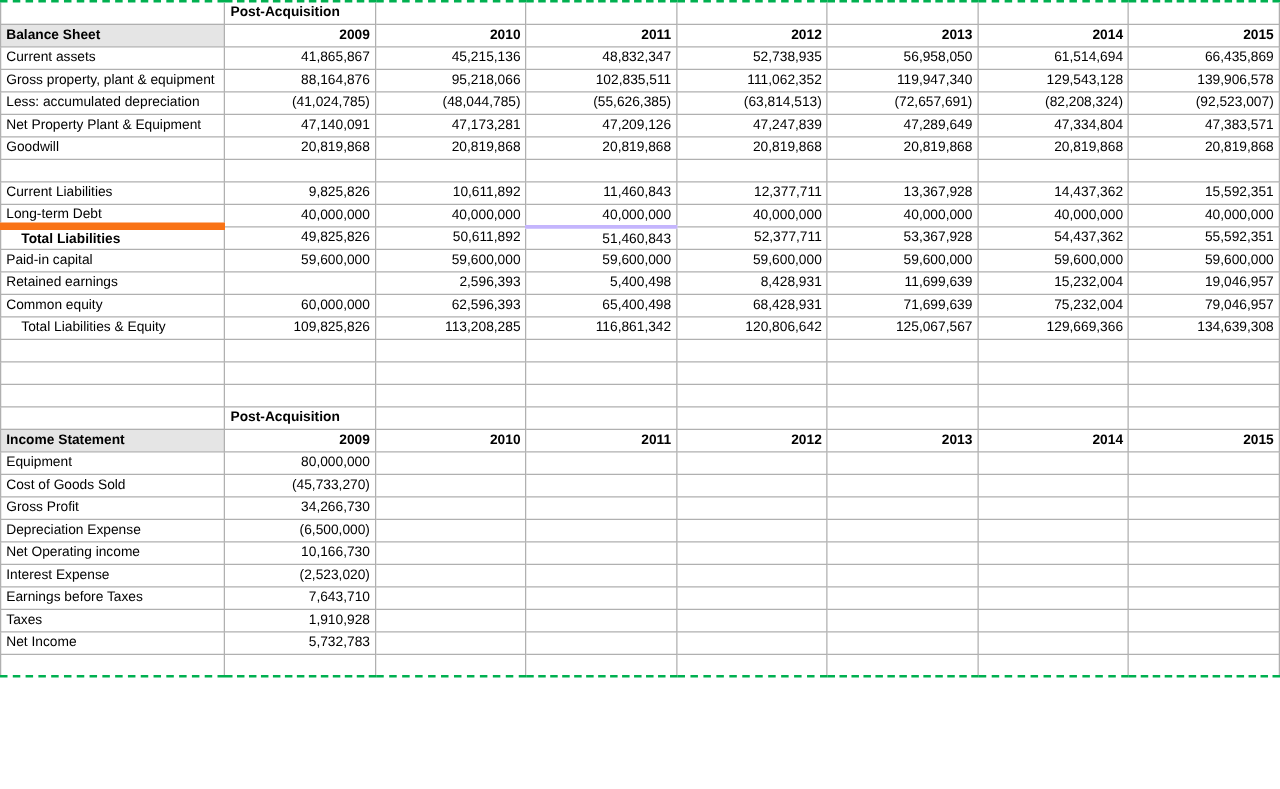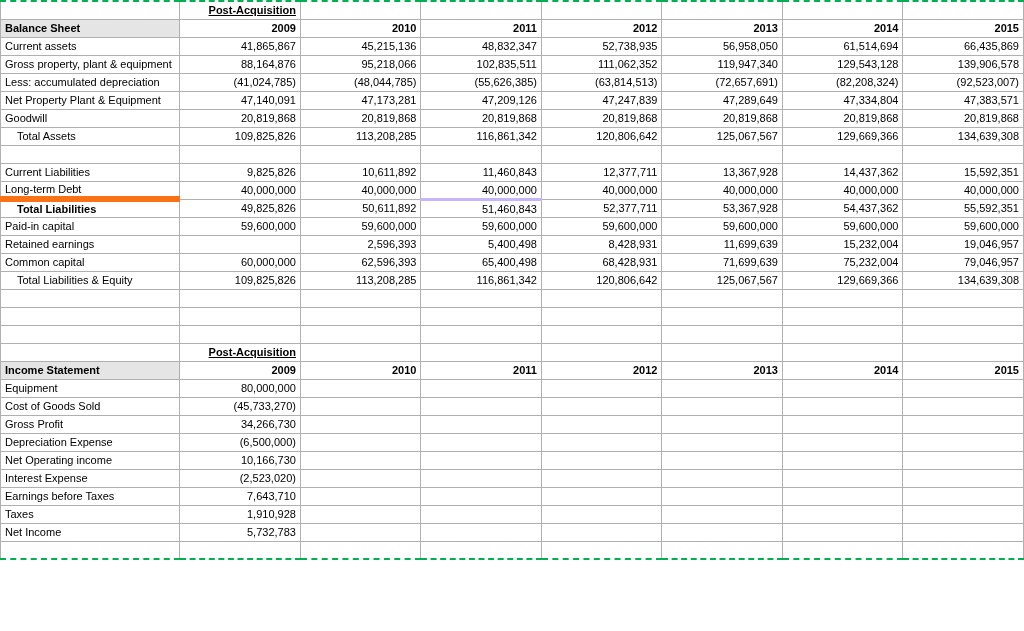--- a/index.html
+++ b/index.html
@@ -49,23 +49,22 @@
       border-bottom: 2px dashed #00b050 !important;
     }
     .empty-row td {
       background: #fff;
     }
     .year-header {
       font-weight: bold;
       text-align: right;
     }
     .post-acq-header {
-      text-align: right;
+      text-align: left;
       font-weight: bold;
-      text-decoration: underline;
     }
   </style>
 </head>
 <body>
 
 <div class="spreadsheet">
   <table>
     <tbody>
 
       <tr>
@@ -133,30 +132,20 @@
       <tr>
         <td class="col-label">Goodwill</td>
         <td class="col-data">20,819,868</td>
         <td class="col-data">20,819,868</td>
         <td class="col-data">20,819,868</td>
         <td class="col-data">20,819,868</td>
         <td class="col-data">20,819,868</td>
         <td class="col-data">20,819,868</td>
         <td class="col-data">20,819,868</td>
       </tr>
-      <tr style="border-top:1px solid #000;">
-        <td class="col-label indented">Total Assets</td>
-        <td class="col-data" style="border-top:1px solid #000;">109,825,826</td>
-        <td class="col-data" style="border-top:1px solid #000;">113,208,285</td>
-        <td class="col-data" style="border-top:1px solid #000;">116,861,342</td>
-        <td class="col-data" style="border-top:1px solid #000;">120,806,642</td>
-        <td class="col-data" style="border-top:1px solid #000;">125,067,567</td>
-        <td class="col-data" style="border-top:1px solid #000;">129,669,366</td>
-        <td class="col-data" style="border-top:1px solid #000;">134,639,308</td>
-      </tr>
 
       <tr class="empty-row">
         <td class="col-label"></td>
         <td class="col-data"></td>
         <td class="col-data"></td>
         <td class="col-data"></td>
         <td class="col-data"></td>
         <td class="col-data"></td>
         <td class="col-data"></td>
         <td class="col-data"></td>
@@ -205,21 +194,21 @@
         <td class="col-label">Retained earnings</td>
         <td class="col-data"></td>
         <td class="col-data">2,596,393</td>
         <td class="col-data">5,400,498</td>
         <td class="col-data">8,428,931</td>
         <td class="col-data">11,699,639</td>
         <td class="col-data">15,232,004</td>
         <td class="col-data">19,046,957</td>
       </tr>
       <tr>
-        <td class="col-label">Common capital</td>
+        <td class="col-label">Common equity</td>
         <td class="col-data">60,000,000</td>
         <td class="col-data">62,596,393</td>
         <td class="col-data">65,400,498</td>
         <td class="col-data">68,428,931</td>
         <td class="col-data">71,699,639</td>
         <td class="col-data">75,232,004</td>
         <td class="col-data">79,046,957</td>
       </tr>
       <tr>
         <td class="col-label indented" style="border-top:1px solid #000;">Total Liabilities &amp; Equity</td>

